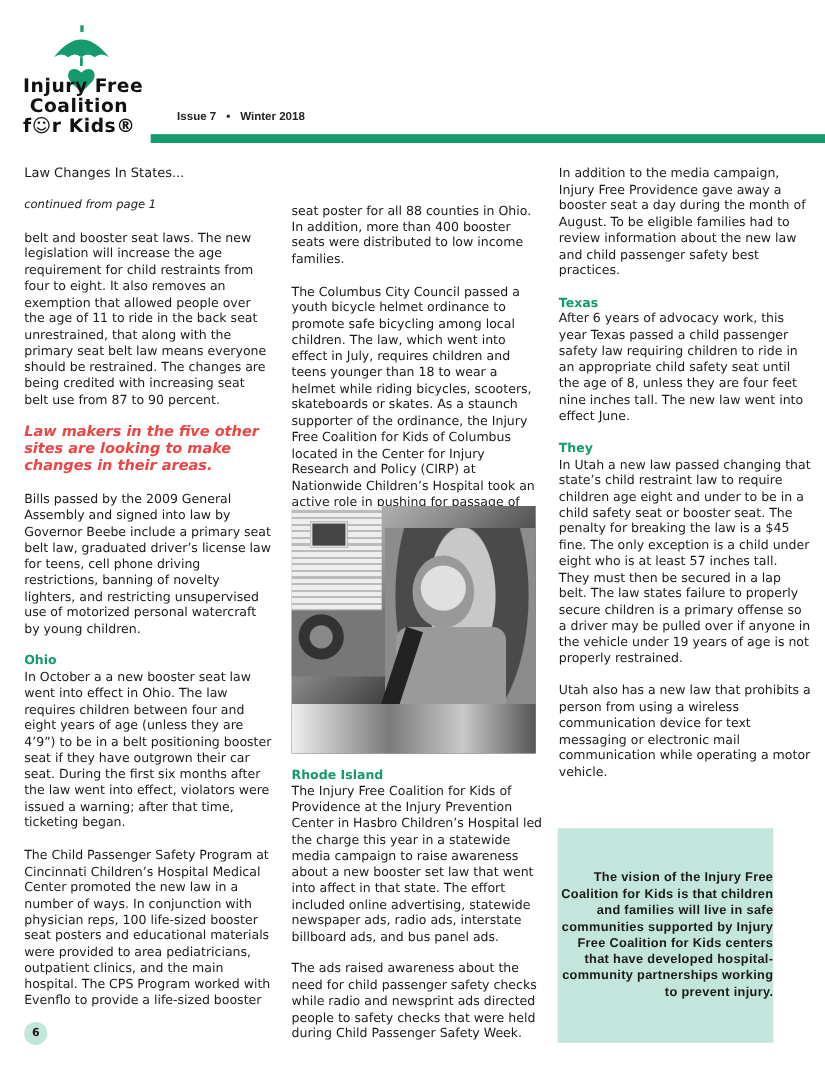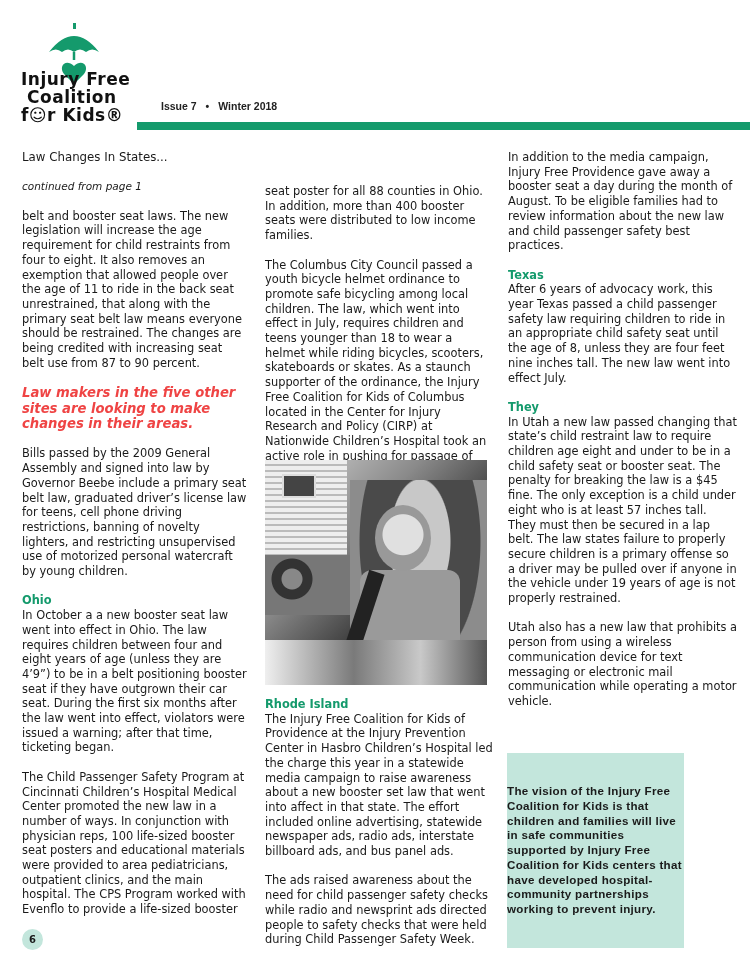--- a/index.html
+++ b/index.html
@@ -35,22 +35,22 @@
                  background: radial-gradient(circle at 30% 40%, #888 0 10px, #333 11px 20px, #777 21px); }
   .photo .seat { position: absolute; left: 85px; top: 20px; width: 140px; height: 205px;
                  background: radial-gradient(ellipse at 50% 30%, #c8c8c8 0 30px, #4a4a4a 31px 60px, #8c8c8c 61px); }
   .photo .face { position: absolute; left: 110px; top: 45px; width: 56px; height: 66px; border-radius: 50%;
                  background: radial-gradient(circle at 50% 45%, #e0e0e0 0 20px, #999 21px); }
   .photo .strap { position: absolute; left: 90px; top: 110px; width: 16px; height: 90px; background: #222; transform: rotate(18deg); }
   .photo .body { position: absolute; left: 95px; top: 110px; width: 100px; height: 90px; border-radius: 12px; background: #9a9a9a; }
   .photo .lap { position: absolute; left: 0; top: 180px; width: 222px; height: 45px; background: linear-gradient(90deg, #efefef, #7a7a7a 40%, #c9c9c9 70%, #555); }
   .col2b { position: absolute; left: 265px; top: 697px; width: 228px; font-size: 11.4px; line-height: 14.7px; }
   .col2b p { margin: 0 0 14.7px 0; }
-  .vision { position: absolute; left: 507px; top: 753px; width: 177px; height: 195px; background: #c3e6dc;
-            display: flex; align-items: center; justify-content: center; text-align: left; }
+  .vision { position: absolute; left: 507px; top: 753px; width: 196px; height: 195px; background: #c3e6dc;
+            display: flex; align-items: center; justify-content: center; text-align: right; }
   .vision-text { font-family: "Liberation Sans", sans-serif; font-weight: bold; font-size: 11.6px; line-height: 14.8px;
                  width: 200px; color: #1a1a1a; letter-spacing: 0.3px; }
   .page-num { position: absolute; left: 22px; top: 929px; width: 21px; height: 21px; border-radius: 50%;
               background: #c3e6dc; font-size: 10px; font-weight: bold; display: flex; align-items: center; justify-content: center; }
 </style>
 </head>
 <body>
 
 <svg class="logo" viewBox="0 0 120 120">
   <path d="M35 34 Q60 2 85 34 Q78 29 72 34 Q66 29 60 34 Q54 29 48 34 Q42 29 35 34 Z" fill="#149a6c"></path>
@@ -98,21 +98,21 @@
 
 <div class="col2b">
   <p class="head">Rhode Island</p>
   <p>The Injury Free Coalition for Kids of Providence at the Injury Prevention Center in Hasbro Children’s Hospital led the charge this year in a statewide media campaign to raise awareness about a new booster set law that went into affect in that state. The effort included online advertising, statewide newspaper ads, radio ads, interstate billboard ads, and bus panel ads.</p>
   <p>The ads raised awareness about the need for child passenger safety checks while radio and newsprint ads directed people to safety checks that were held during Child Passenger Safety Week.</p>
 </div>
 
 <div class="col col3">
   <p>In addition to the media campaign, Injury Free Providence gave away a booster seat a day during the month of August.  To be eligible families had to review information about the new law and child passenger safety best practices.</p>
   <p class="head">Texas</p>
-  <p>After 6 years of advocacy work, this year Texas passed a child passenger safety law requiring children to ride in an appropriate child safety seat until the age of 8, unless they are four feet nine inches tall.  The new law went into effect July.</p>
+  <p>After 6 years of advocacy work, this year Texas passed a child passenger safety law requiring children to ride in an appropriate child safety seat until the age of 8, unless they are four feet nine inches tall.  The new law went into effect June.</p>
   <p class="head">They</p>
   <p>In Utah a new law passed changing that state’s child restraint law to require children age eight and under to be in a child safety seat or booster seat. The penalty for breaking the law is a $45 fine.  The only exception is a child under eight who is at least 57 inches tall.  They must then be secured in a lap belt.  The law states failure to properly secure children is a primary offense so a driver may be pulled over if anyone in the vehicle under 19 years of age  is not properly restrained.</p>
   <p>Utah also has a new law that prohibits a person from using a wireless communication device for text messaging or electronic mail communication while operating a motor vehicle.</p>
 </div>
 
 <div class="vision">
   <div class="vision-text">The vision of the Injury Free Coalition for Kids is that children and families will live in safe communities supported by Injury Free Coalition for Kids centers that have developed hospital-community partnerships working to prevent injury.</div>
 </div>
 
 <div class="page-num">

